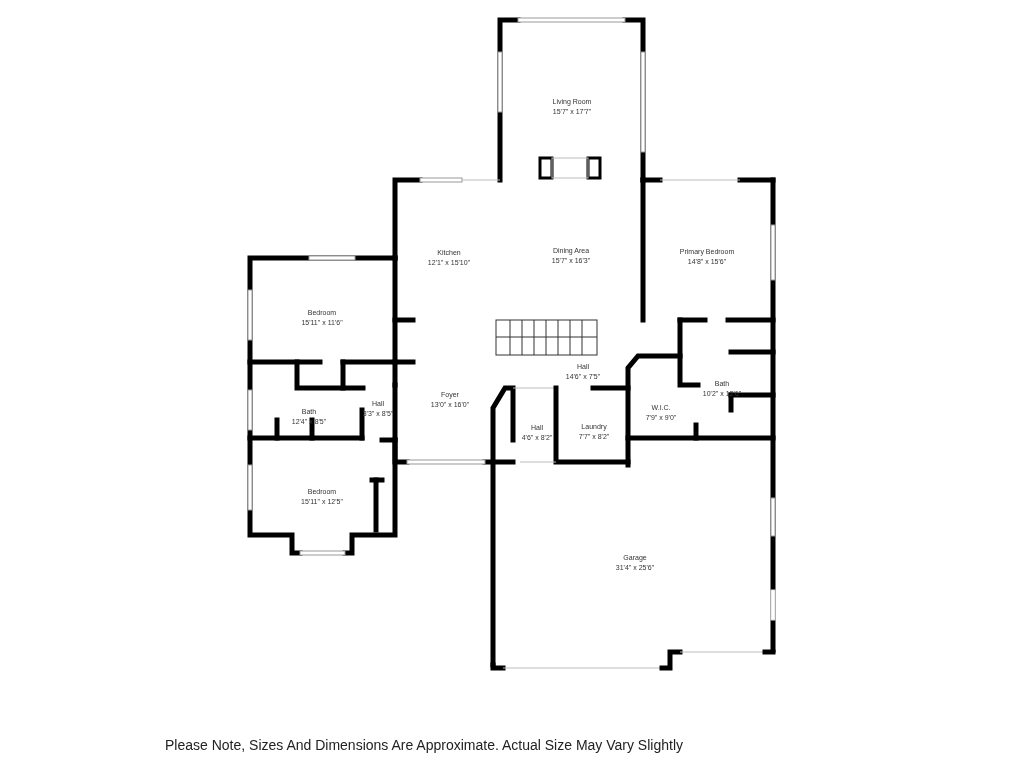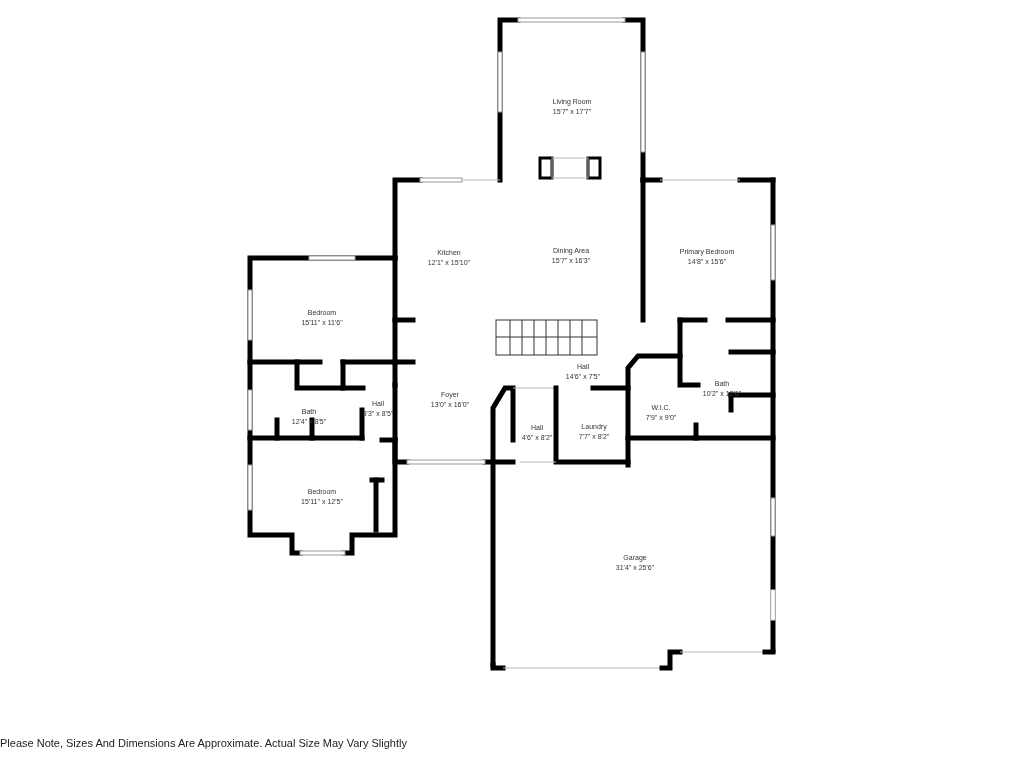--- a/index.html
+++ b/index.html
@@ -4,21 +4,21 @@
 <style>
   html, body { margin:0; padding:0; background:#ffffff; }
   body { width:1024px; height:768px; position:relative; overflow:hidden; font-family:"Liberation Sans", sans-serif; }
   #plan { position:absolute; left:0; top:0; width:1024px; height:768px; }
   .wall { stroke:#000; stroke-width:5; fill:none; stroke-linecap:square; }
   .thin { stroke:#bbb; stroke-width:1; fill:none; }
   .win { fill:#fff; stroke:#999; stroke-width:1; }
   .stair { fill:#fff; stroke:#333; stroke-width:1; }
   .room-label { position:absolute; transform:translateX(-50%); text-align:center; font-size:7px; line-height:10px; color:#333; white-space:nowrap; }
   .room-dim { display:block; }
-  #footnote { position:absolute; left:0; width:848px; top:737px; text-align:left; font-size:11px; color:#222; }
+  #footnote { position:absolute; left:0; width:848px; top:737px; text-align:center; font-size:14px; color:#222; }
 </style>
 </head>
 <body>
 
 <svg id="plan" viewBox="0 0 1024 768">
 
   <g>
     <polyline class="wall" points="500,180 500,20 518,20"></polyline>
     <polyline class="wall" points="625,20 643,20 643,180"></polyline>
     <rect class="win" x="518" y="18" width="107" height="4"></rect>

